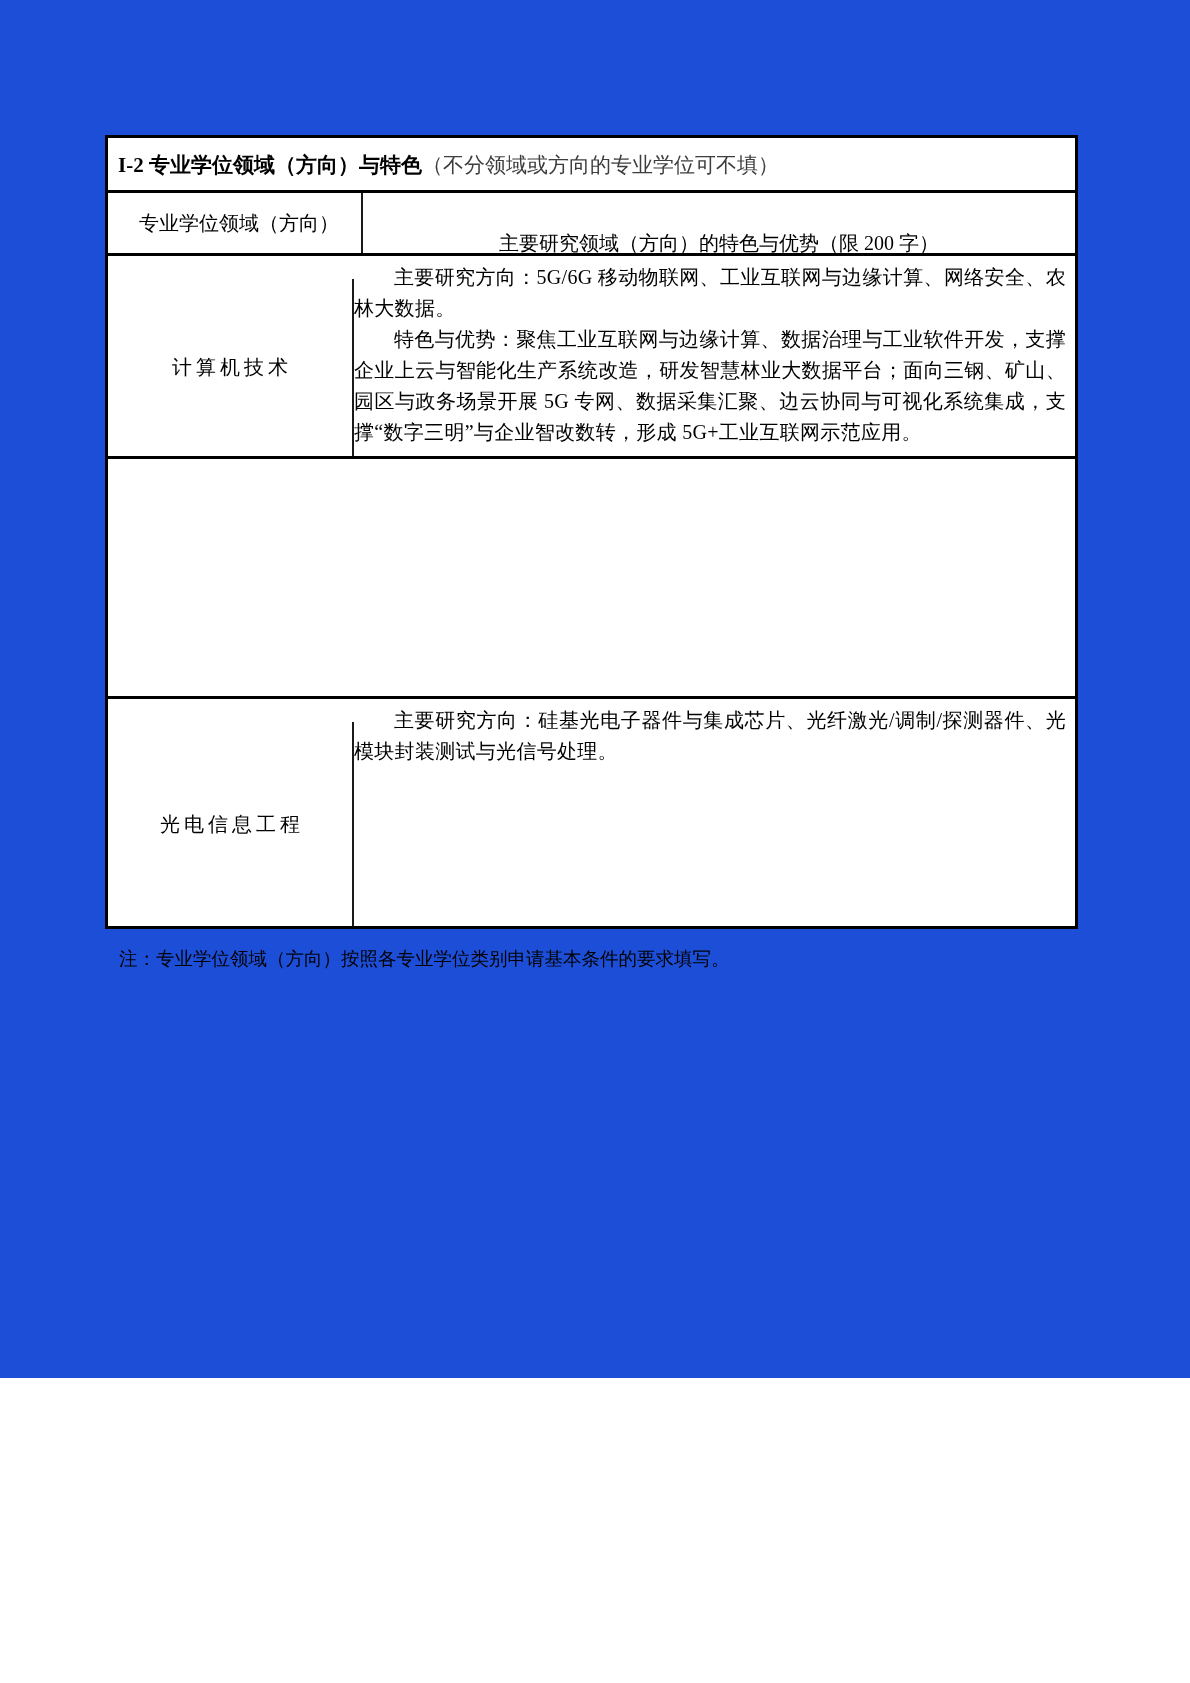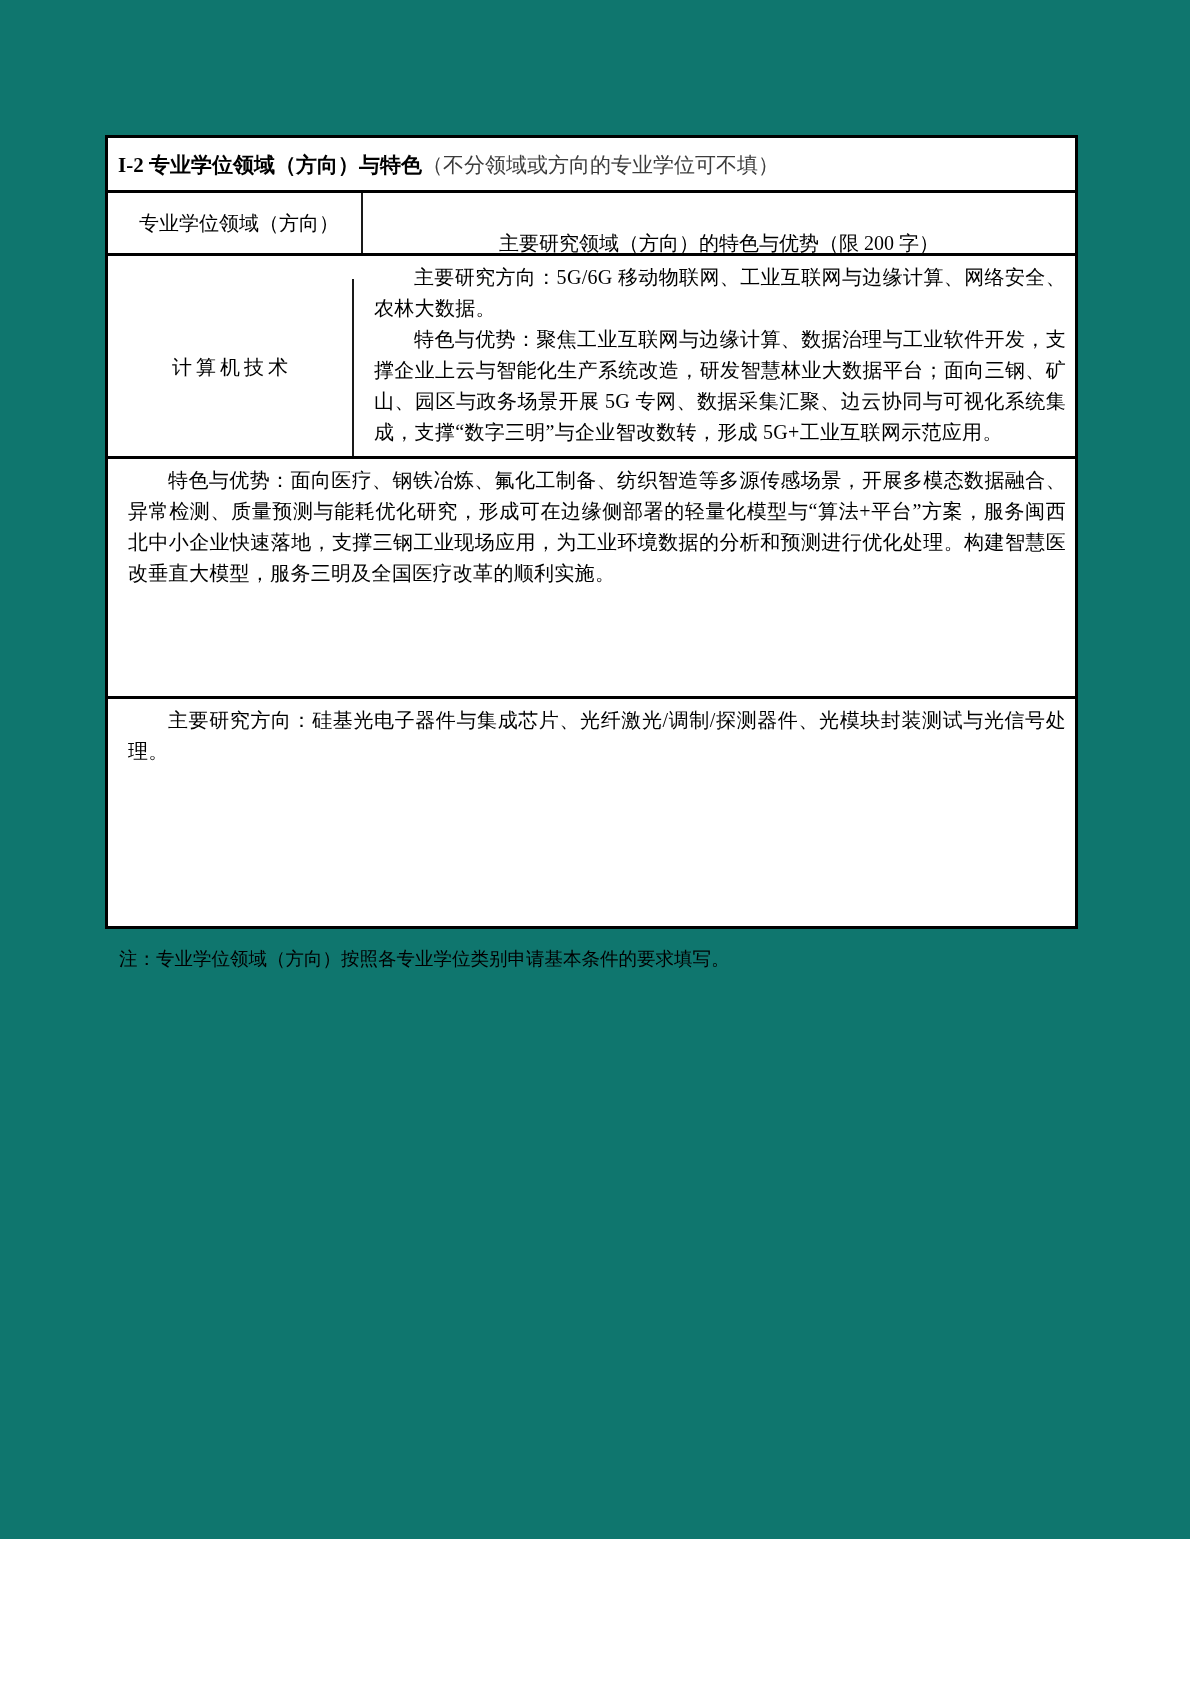--- a/index.html
+++ b/index.html
@@ -3,22 +3,22 @@
 <meta charset="utf-8">
 <style>
   html, body {
     margin: 0;
     padding: 0;
     background: #ffffff;
   }
   .page {
     position: relative;
     width: 1190px;
-    height: 1539px;
-    background: #0f766e;
+    height: 1378px;
+    background: #1d4ed8;
     font-family: "Liberation Serif", "DejaVu Serif", serif;
     color: #000000;
     overflow: hidden;
   }
 
   
   .doc-table {
     position: absolute;
     left: 105px;
     top: 135px;
@@ -76,21 +76,21 @@
   .body-row.last { border-bottom: none; }
   .body-row .col-field {
     font-size: 20px;
     letter-spacing: 4px;
     padding-left: 4px;
     margin-top: 23px;
   }
   .cell-desc {
     flex: 1 1 auto;
     box-sizing: border-box;
-    padding: 6px 9px 8px 20px;
+    padding: 6px 9px 8px 0;
     font-size: 20px;
     line-height: 31px;
     text-align: justify;
     letter-spacing: 0.3px;
   }
   .cell-desc p {
     margin: 0;
     text-indent: 2em;
   }
   .row-h1 { min-height: 203px; }
@@ -148,25 +148,25 @@
     <div class="body-row row-h1">
       <div class="col-field">计算机技术</div>
       <div class="cell-desc">
         <p>主要研究方向：5G/6G 移动物联网、工业互联网与边缘计算、网络安全、农林大数据。</p>
         <p>特色与优势：聚焦工业互联网与边缘计算、数据治理与工业软件开发，支撑企业上云与智能化生产系统改造，研发智慧林业大数据平台；面向三钢、矿山、园区与政务场景开展 5G 专网、数据采集汇聚、边云协同与可视化系统集成，支撑“数字三明”与企业智改数转，形成 5G+工业互联网示范应用。</p>
       </div>
     </div>
 
     <div class="body-row row-h2">
       <div class="cell-desc">
-        <p>特色与优势：面向医疗、钢铁冶炼、氟化工制备、纺织智造等多源传感场景，开展多模态数据融合、异常检测、质量预测与能耗优化研究，形成可在边缘侧部署的轻量化模型与“算法+平台”方案，服务闽西北中小企业快速落地，支撑三钢工业现场应用，为工业环境数据的分析和预测进行优化处理。构建智慧医改垂直大模型，服务三明及全国医疗改革的顺利实施。</p>
       </div>
     </div>
 
     <div class="body-row row-h3 last">
+      <div class="col-field">光电信息工程</div>
       <div class="cell-desc">
         <p>主要研究方向：硅基光电子器件与集成芯片、光纤激光/调制/探测器件、光模块封装测试与光信号处理。</p>
       </div>
     </div>
 
   </div>
 
   <div class="note">注：专业学位领域（方向）按照各专业学位类别申请基本条件的要求填写。</div>
 
   <div class="page-number">- 4 -</div>

